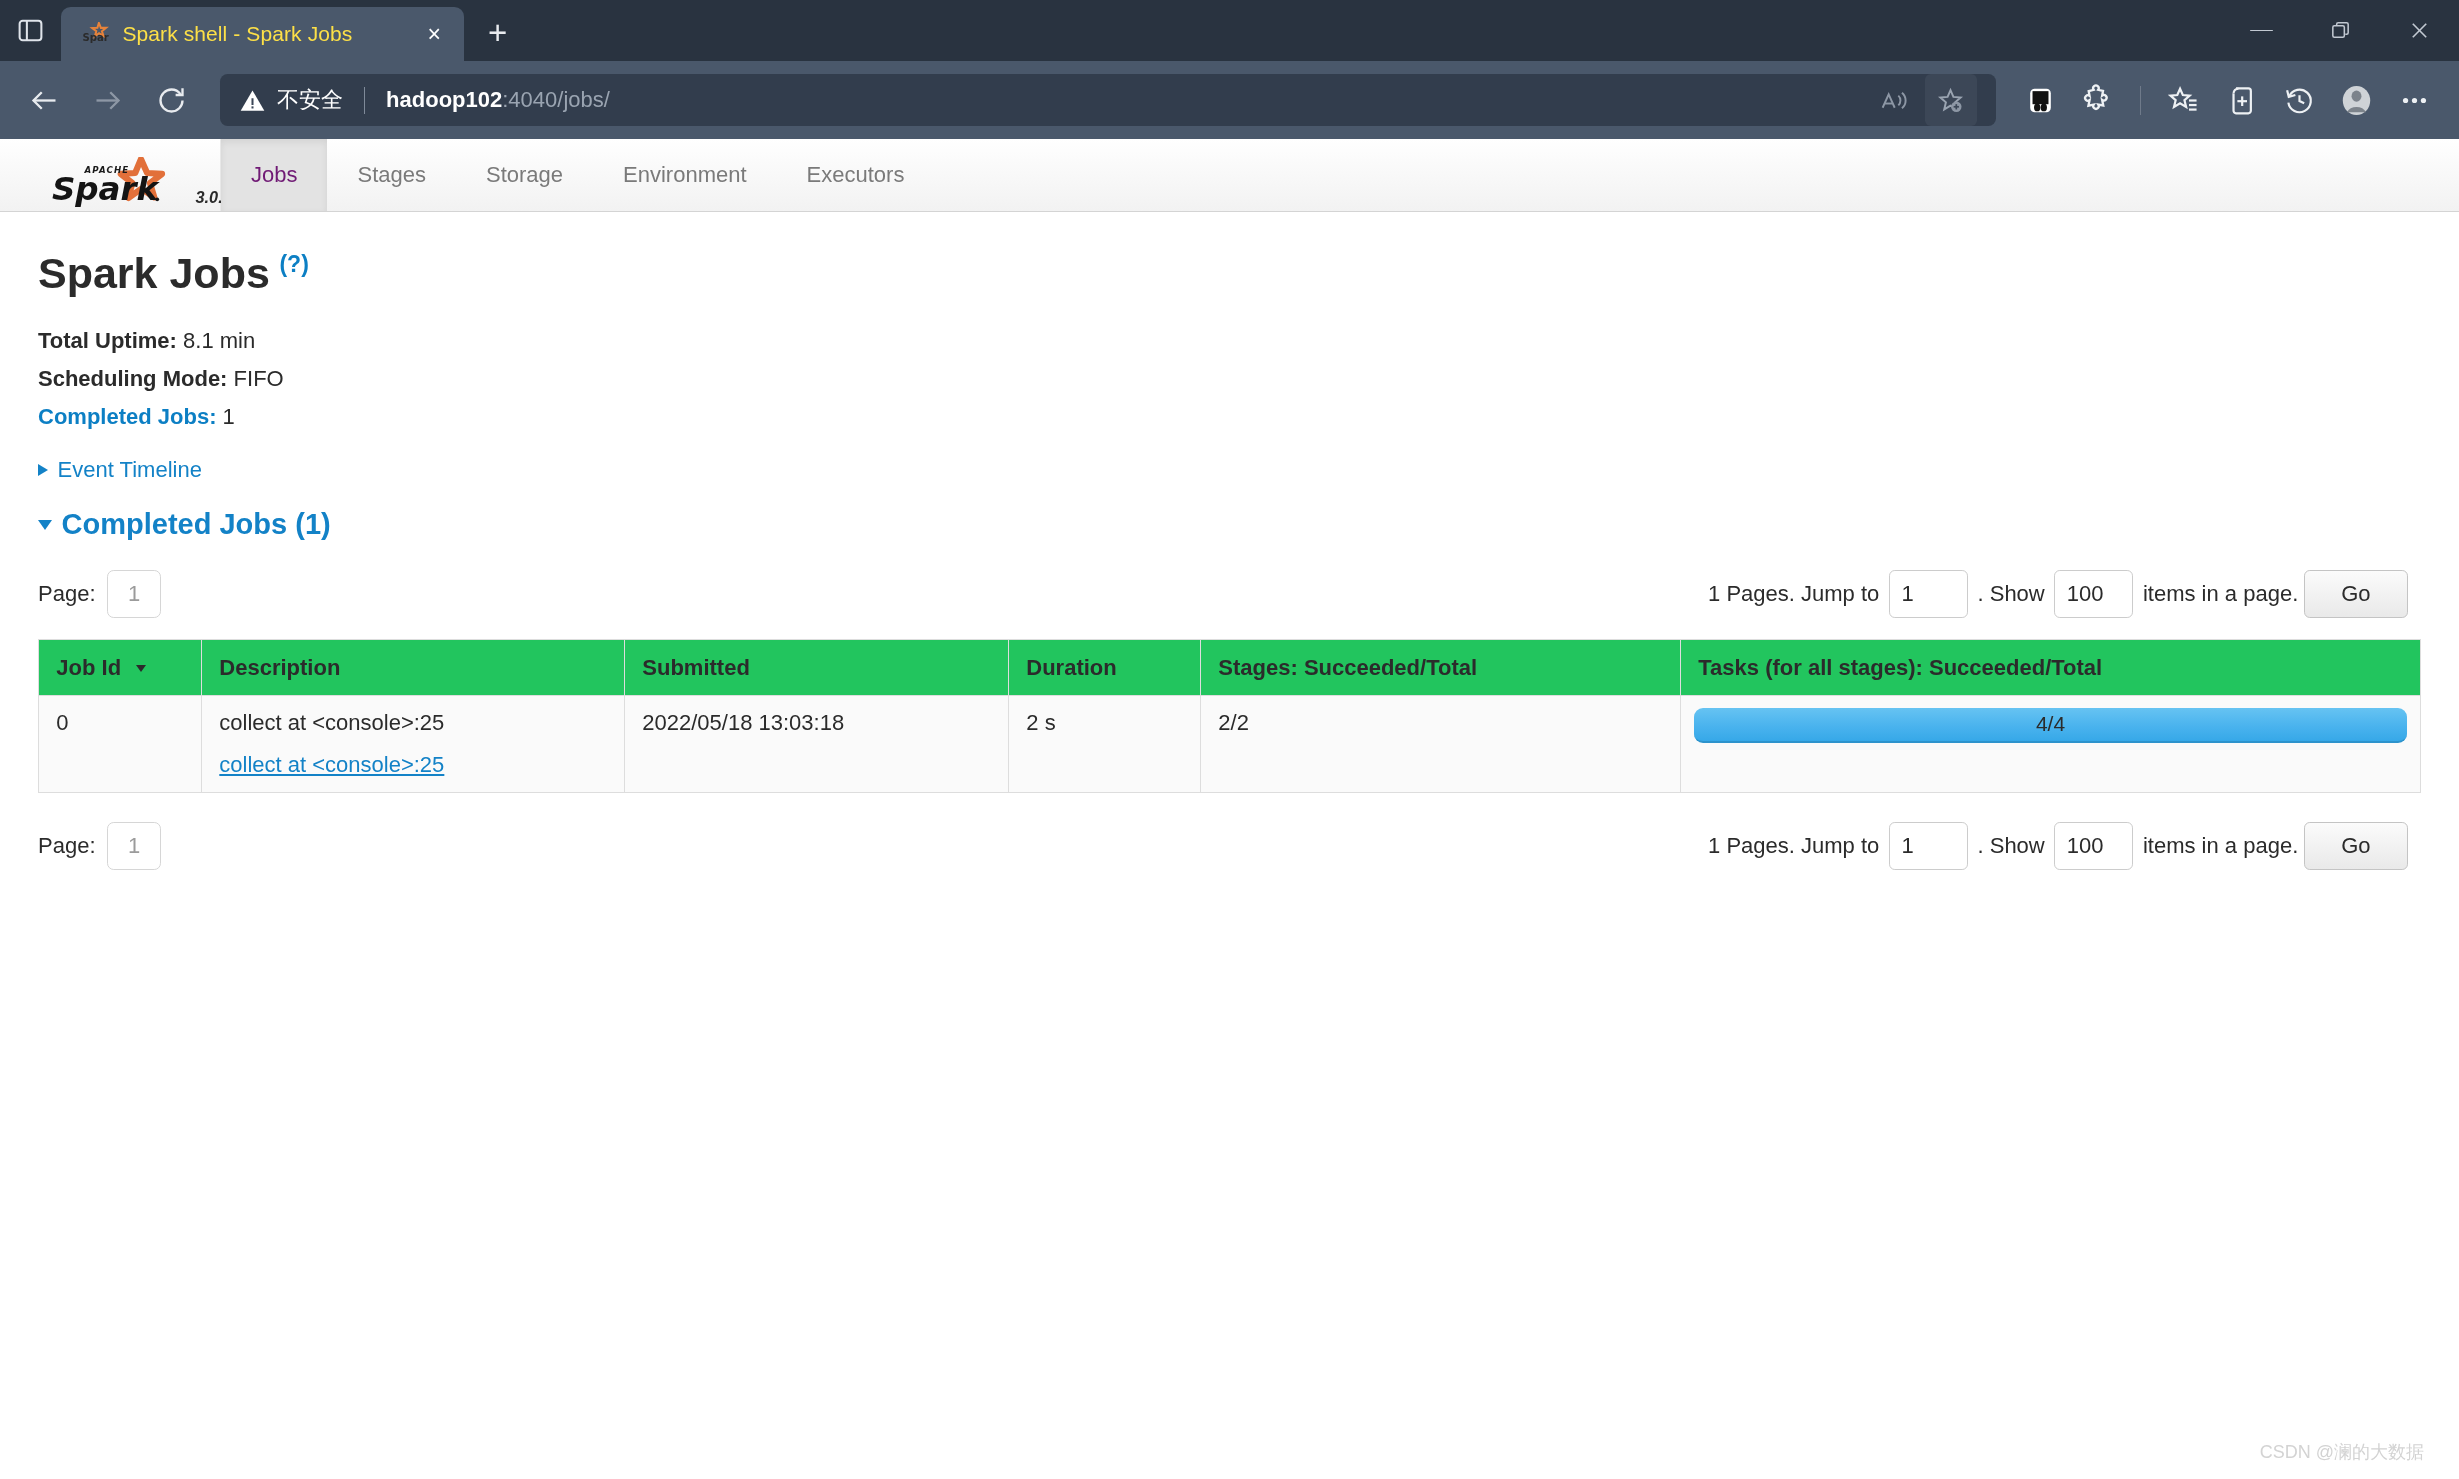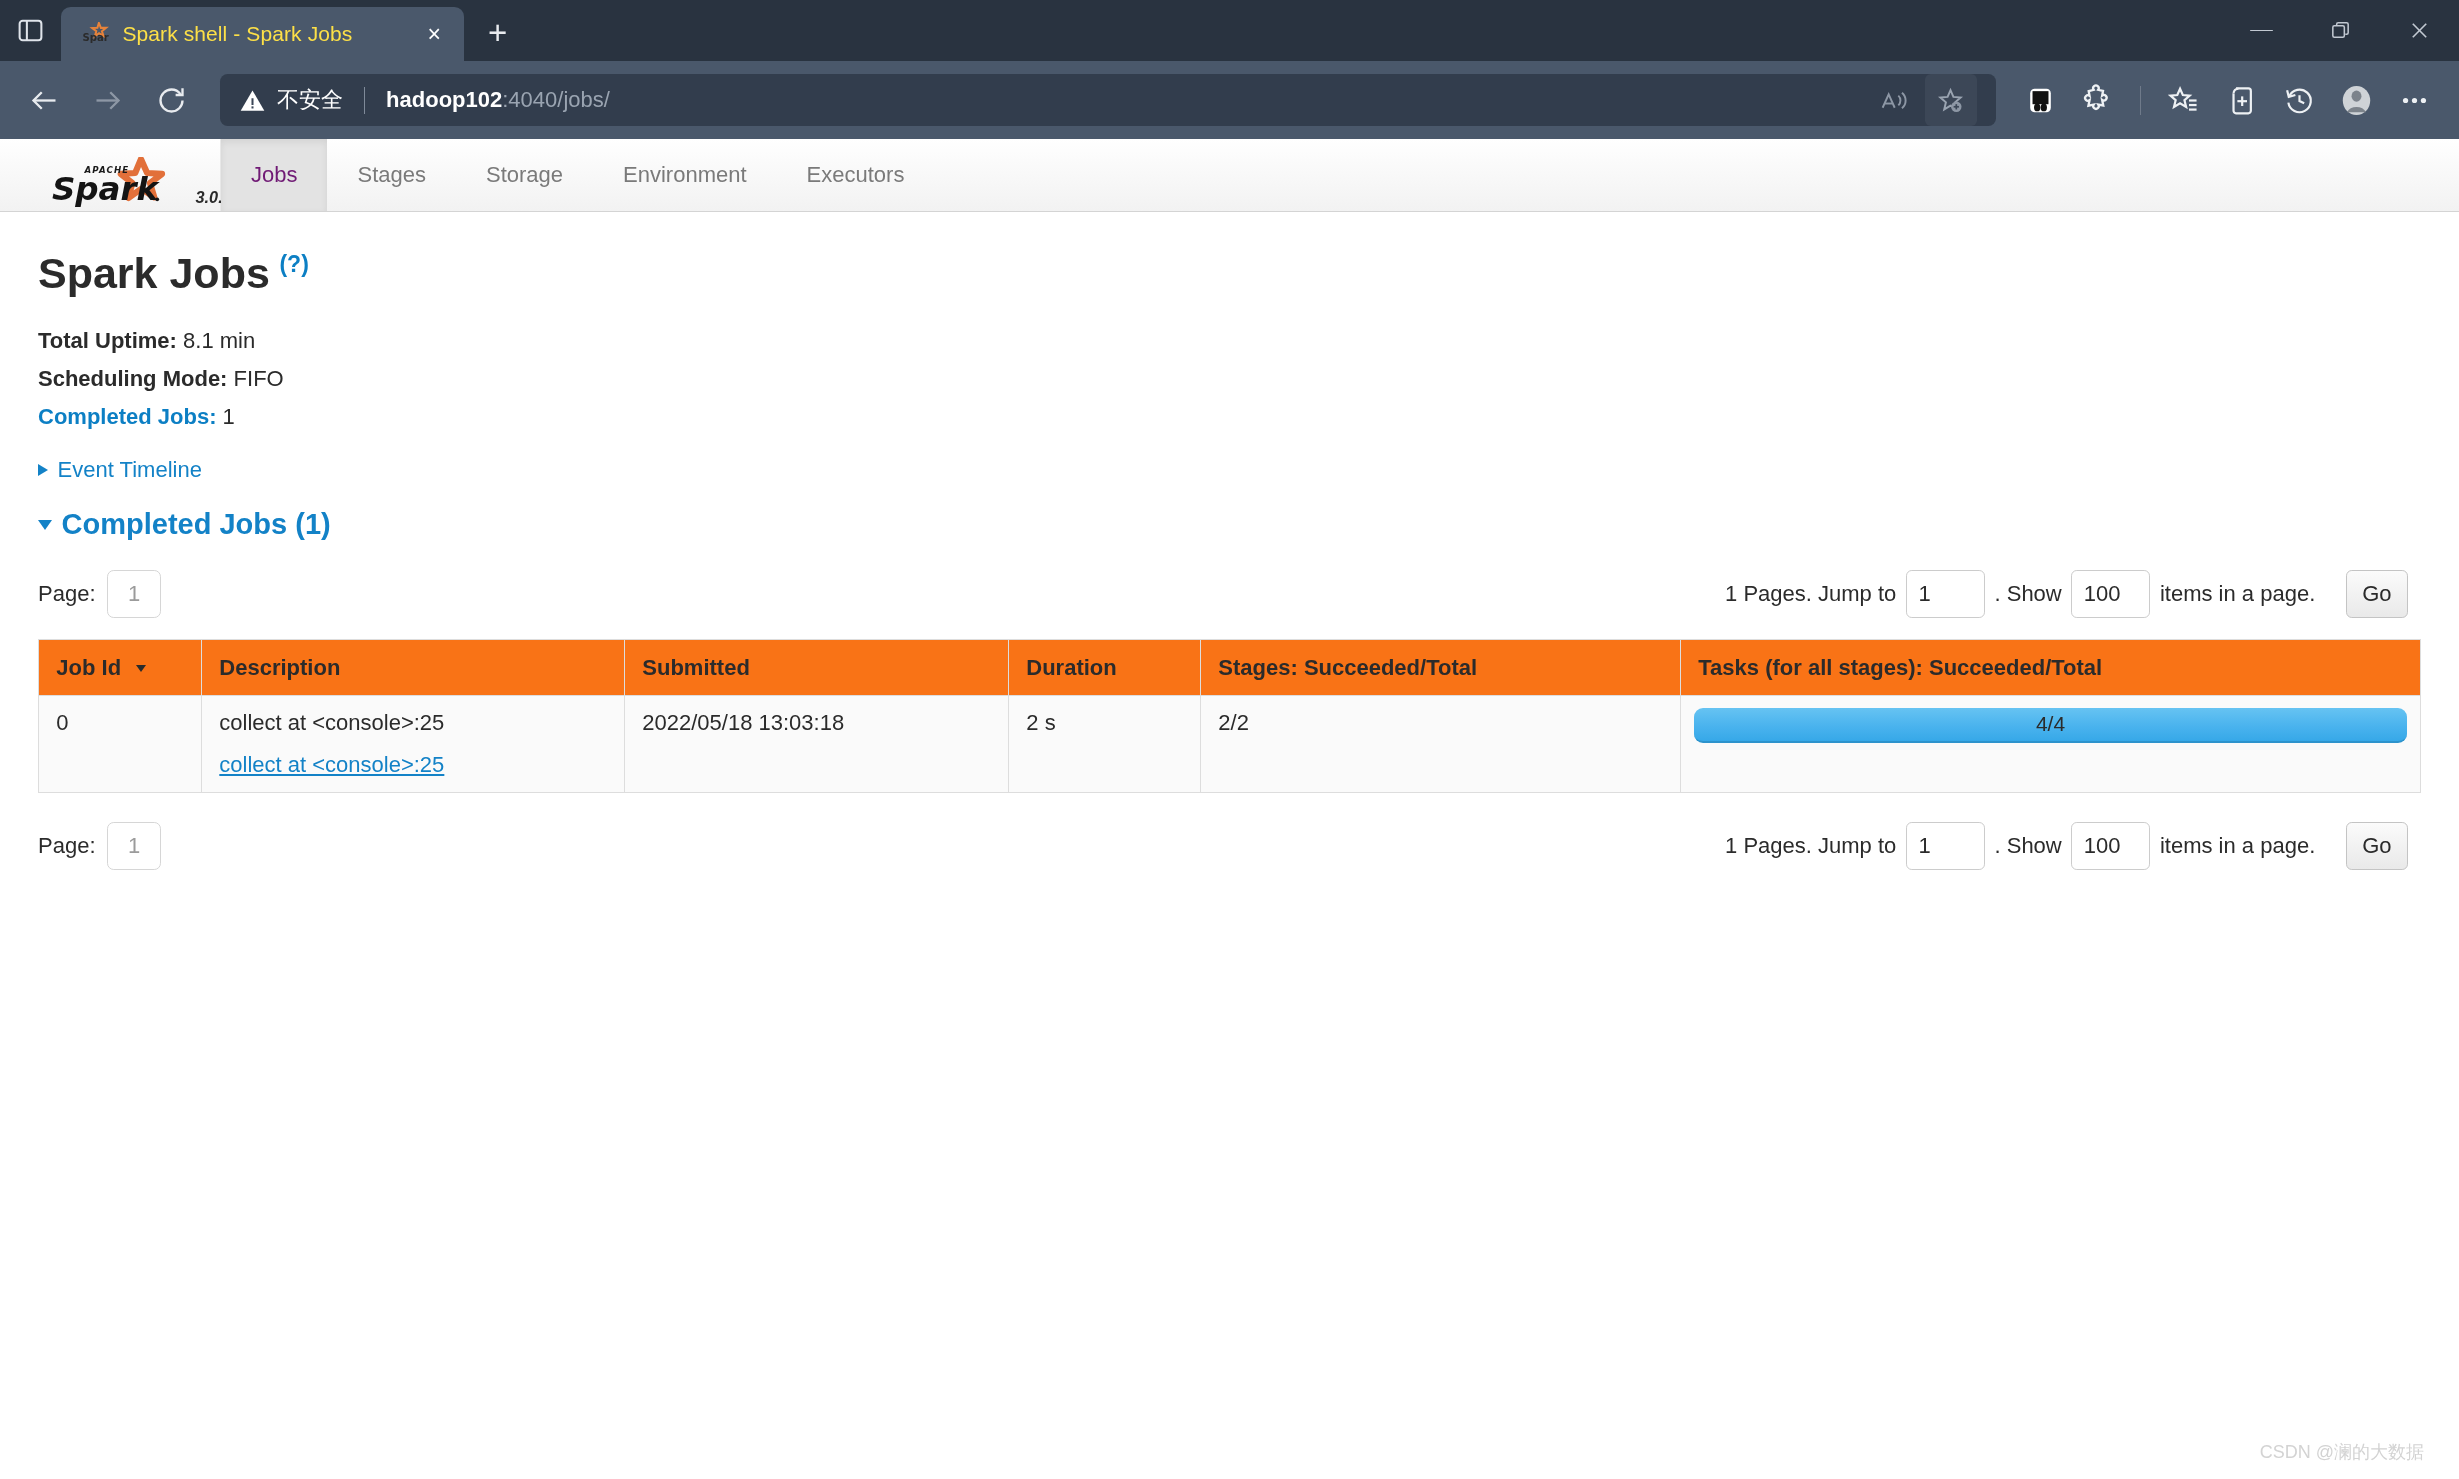--- a/index.html
+++ b/index.html
@@ -328,42 +328,42 @@
     border-radius: 5.8px;
     background: #ffffff;
     font-size: 22px;
     color: #2b2b2b;
     padding: 0 11.5px;
     margin: 0 9.6px;
     font-family: "Liberation Sans", sans-serif;
   }
   .go-button {
     height: 48px;
-    padding: 0 15px;
-    margin-left: 31px;
+    padding: 0 36px;
+    margin-left: 6px;
     border: 1px solid #c4c4c4;
     border-radius: 5.8px;
     background: linear-gradient(to bottom, #fbfbfb 0%, #e9e9e9 100%);
     font-size: 22px;
     color: #2b2b2b;
     font-family: "Liberation Sans", sans-serif;
   }
 
   
   #jobs-table {
     width: 2383px;
     border-collapse: collapse;
     margin-top: 21px;
     font-size: 22px;
   }
   #jobs-table th {
     text-align: left;
     font-weight: bold;
     color: #2b2b2b;
-    background: #f97316;
+    background: #22c55e;
     border: 1px solid #dddddd;
     padding: 14.4px 17.3px;
     white-space: nowrap;
   }
   #jobs-table td {
     border: 1px solid #dddddd;
     padding: 14.4px 17.3px;
     vertical-align: top;
     color: #2b2b2b;
     background: #fafafa;

